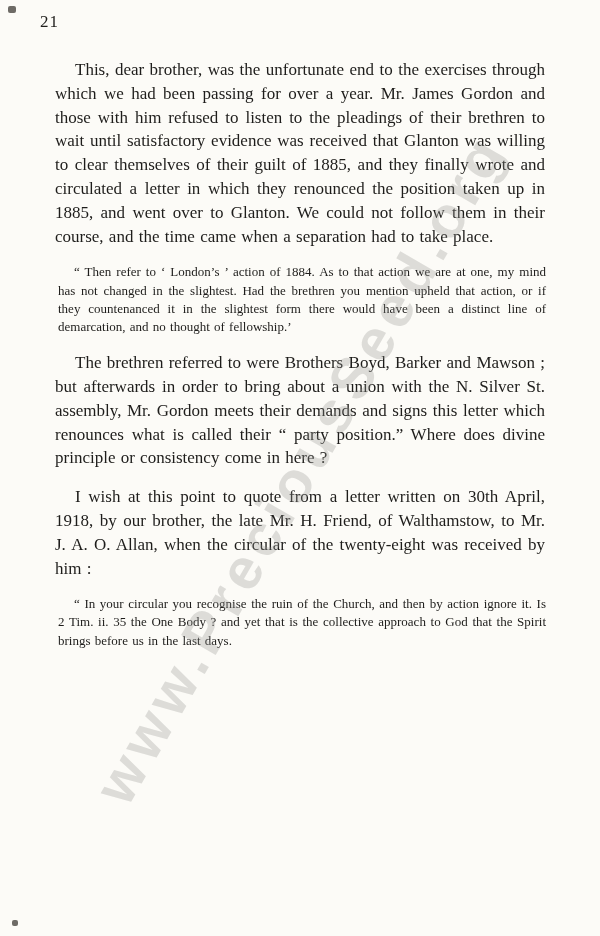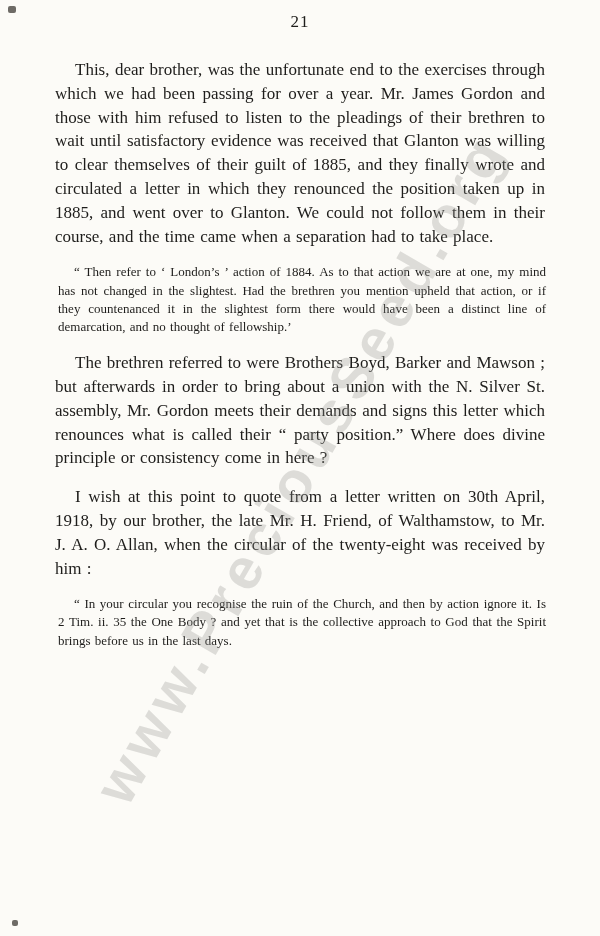--- a/index.html
+++ b/index.html
@@ -8,21 +8,20 @@
     width:600px;height:936px;
     margin:0 auto;
     background:#fcfbf7;
     box-sizing:border-box;
     padding:10px 40px 0 40px;
     font-family:"Liberation Serif","DejaVu Serif",serif;
     color:#1e1d1b;
     overflow:hidden;
   }
   .page-number{
-    text-align:center;
     font-size:17px;
     letter-spacing:1px;
     margin:2px 0 26px 0;
   }
   .body-text p{
     margin:15px;
     text-align:justify;
     font-size:17px;
     line-height:1.40;
     text-indent:20px;

